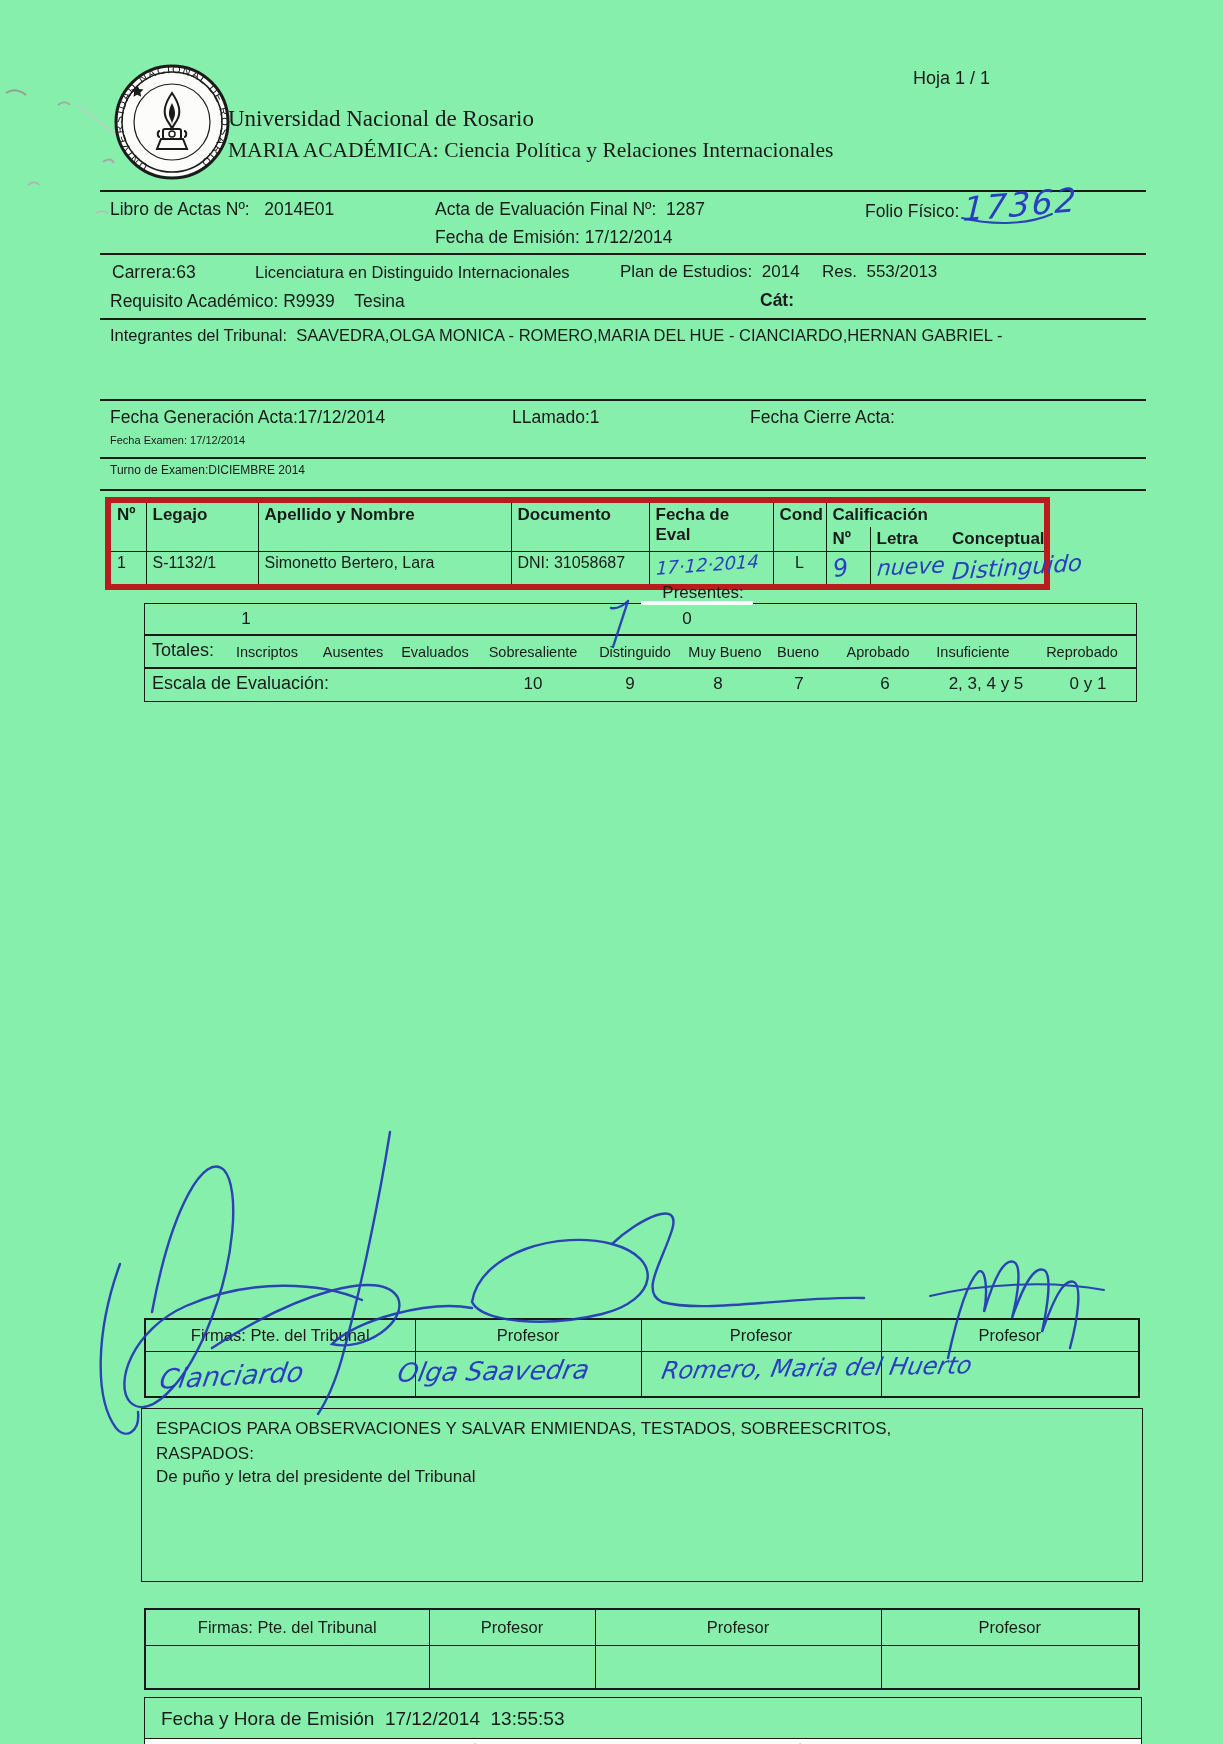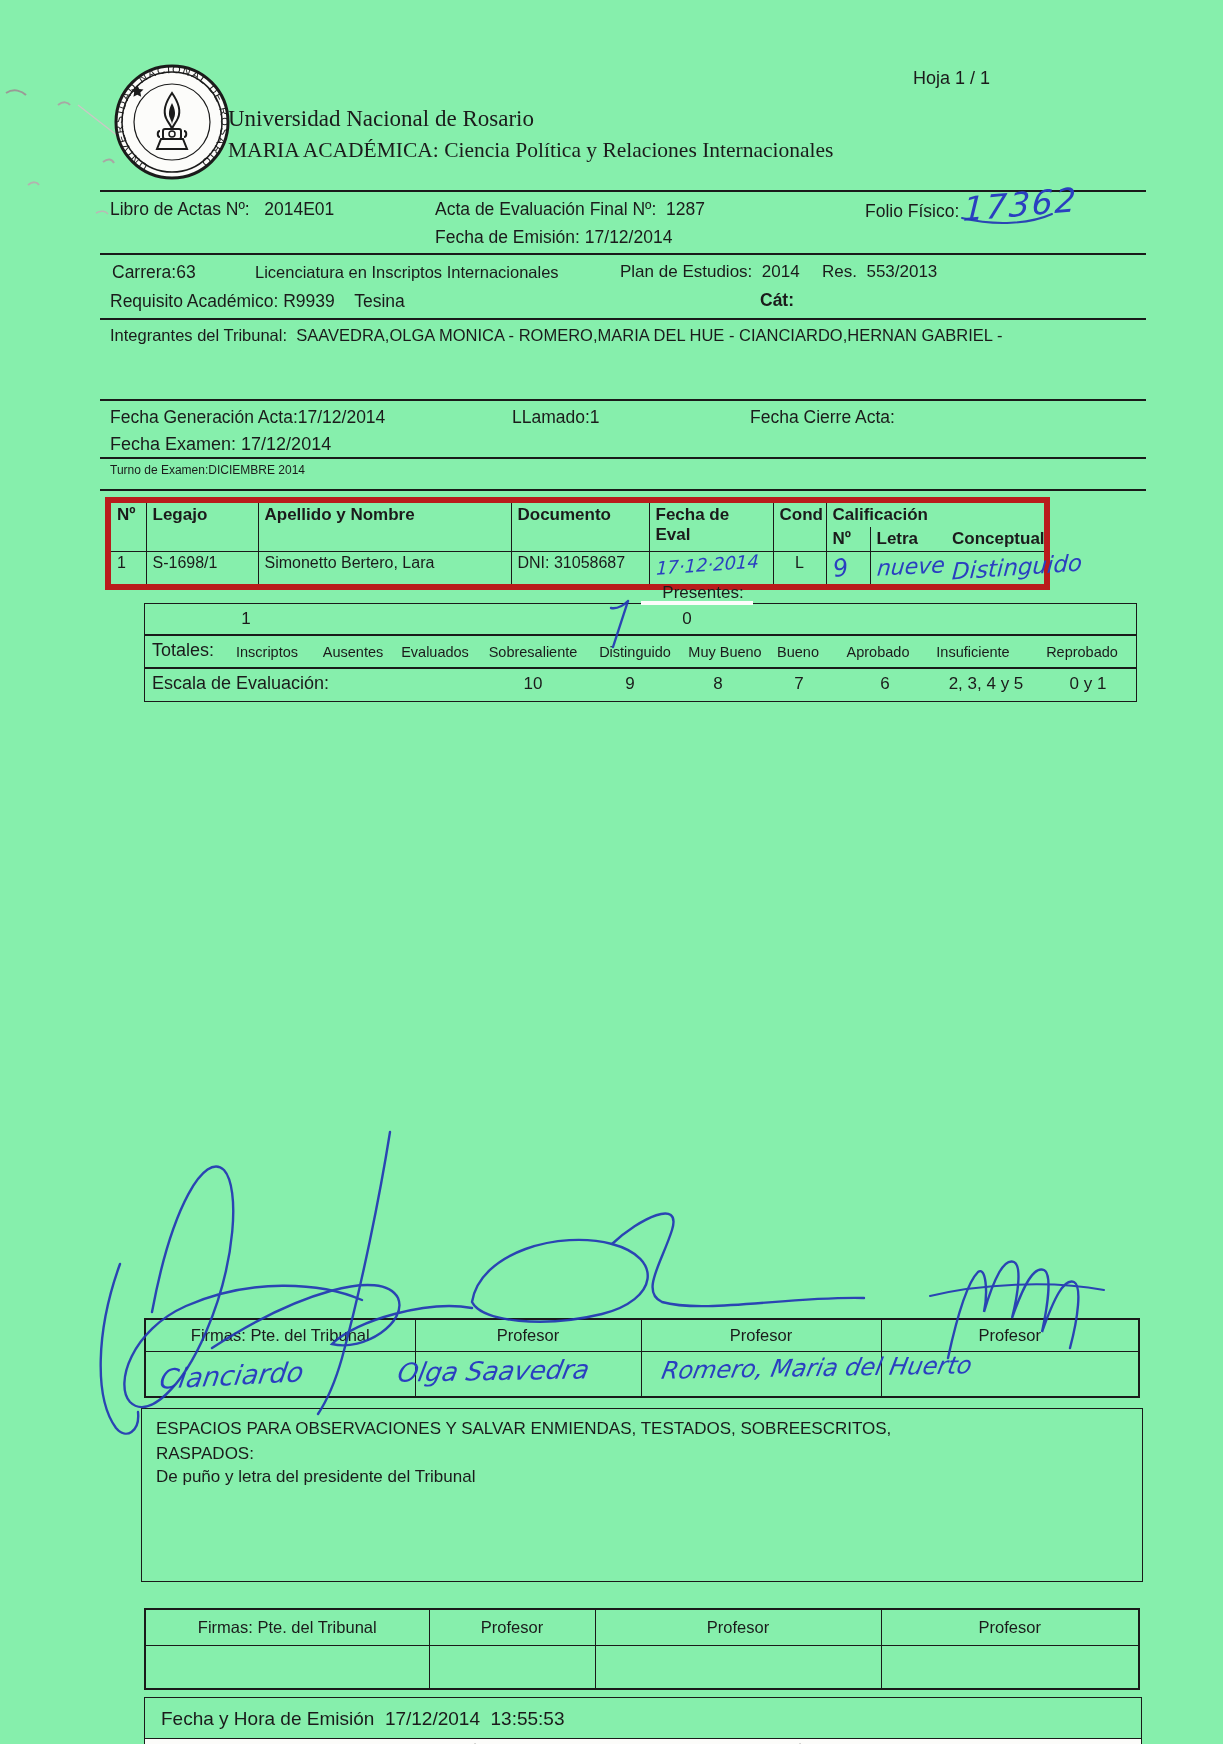--- a/index.html
+++ b/index.html
@@ -80,21 +80,21 @@
   <div class="abs" style="left:435px;top:227px;font-size:17.5px">
     <span>Fecha de Emisión:</span>&nbsp;<span>17/12/2014</span>
   </div>
 
   <div class="rule" style="top:253px;height:1.5px"></div>
 
   <div class="abs" style="left:112px;top:262px;font-size:17.5px">
     <span>Carrera:</span><span>63</span>
   </div>
   <div class="abs" style="left:255px;top:263px;font-size:16.5px">
-    <span>Licenciatura en Inscriptos Internacionales</span>
+    <span>Licenciatura en Distinguido Internacionales</span>
   </div>
   <div class="abs" style="left:620px;top:262px;font-size:17px">
     <span>Plan de Estudios:</span>&nbsp;&nbsp;<span>2014</span>
   </div>
   <div class="abs" style="left:822px;top:262px;font-size:17px">
     <span>Res.</span>&nbsp;&nbsp;<span>553/2013</span>
   </div>
   <div class="abs" style="left:110px;top:291px;font-size:17.5px">
     <span>Requisito Académico:</span>&nbsp;<span>R9939</span>&nbsp;&nbsp;&nbsp;&nbsp;<span>Tesina</span>
   </div>
@@ -110,21 +110,21 @@
 
   <div class="abs" style="left:110px;top:407px;font-size:17.5px">
     <span>Fecha Generación Acta:</span><span>17/12/2014</span>
   </div>
   <div class="abs" style="left:512px;top:407px;font-size:17.5px">
     <span>LLamado:</span><span>1</span>
   </div>
   <div class="abs" style="left:750px;top:407px;font-size:17.5px">
     <span>Fecha Cierre Acta:</span>
   </div>
-  <div class="abs" style="left:110px;top:434px;font-size:18px">
+  <div class="abs" style="left:110px;top:434px;font-size:11px">
     <span>Fecha Examen:</span>&nbsp;<span>17/12/2014</span>
   </div>
 
   <div class="rule" style="top:457px;height:1.5px"></div>
 
   <div class="abs" style="left:110px;top:463px;font-size:12px">
     <span>Turno de Examen:</span><span>DICIEMBRE 2014</span>
   </div>
 
   <div class="rule" style="top:489px;height:2px"></div>
@@ -151,21 +151,21 @@
       <th rowspan="2">Cond</th>
       <th colspan="3" class="nb-b">Calificación</th>
     </tr>
     <tr style="height:24px">
       <th class="nb-t">Nº</th>
       <th class="nb-t nb-r">Letra</th>
       <th class="nb-t nb-l">Conceptual</th>
     </tr>
     <tr style="height:35px">
       <td style="font-size:16px">1</td>
-      <td style="font-size:16px">S-1698/1</td>
+      <td style="font-size:16px">S-1132/1</td>
       <td style="font-size:16px">Simonetto Bertero, Lara</td>
       <td style="font-size:16px">DNI: 31058687</td>
       <td>
         <span class="hw" style="display:inline-block;font-size:18px;transform:rotate(-4deg) skewX(-6deg)">17·12·2014</span></td>
       <td style="font-size:16px;text-align:center">L</td>
       <td>
         <span class="hw" style="display:inline-block;font-size:24px;transform:rotate(-8deg)">9</span></td>
       <td class="nb-r">
         <span class="hw" style="display:inline-block;font-size:22px;transform:rotate(-3deg) skewX(-8deg)">nueve</span></td>
       <td class="nb-l">

